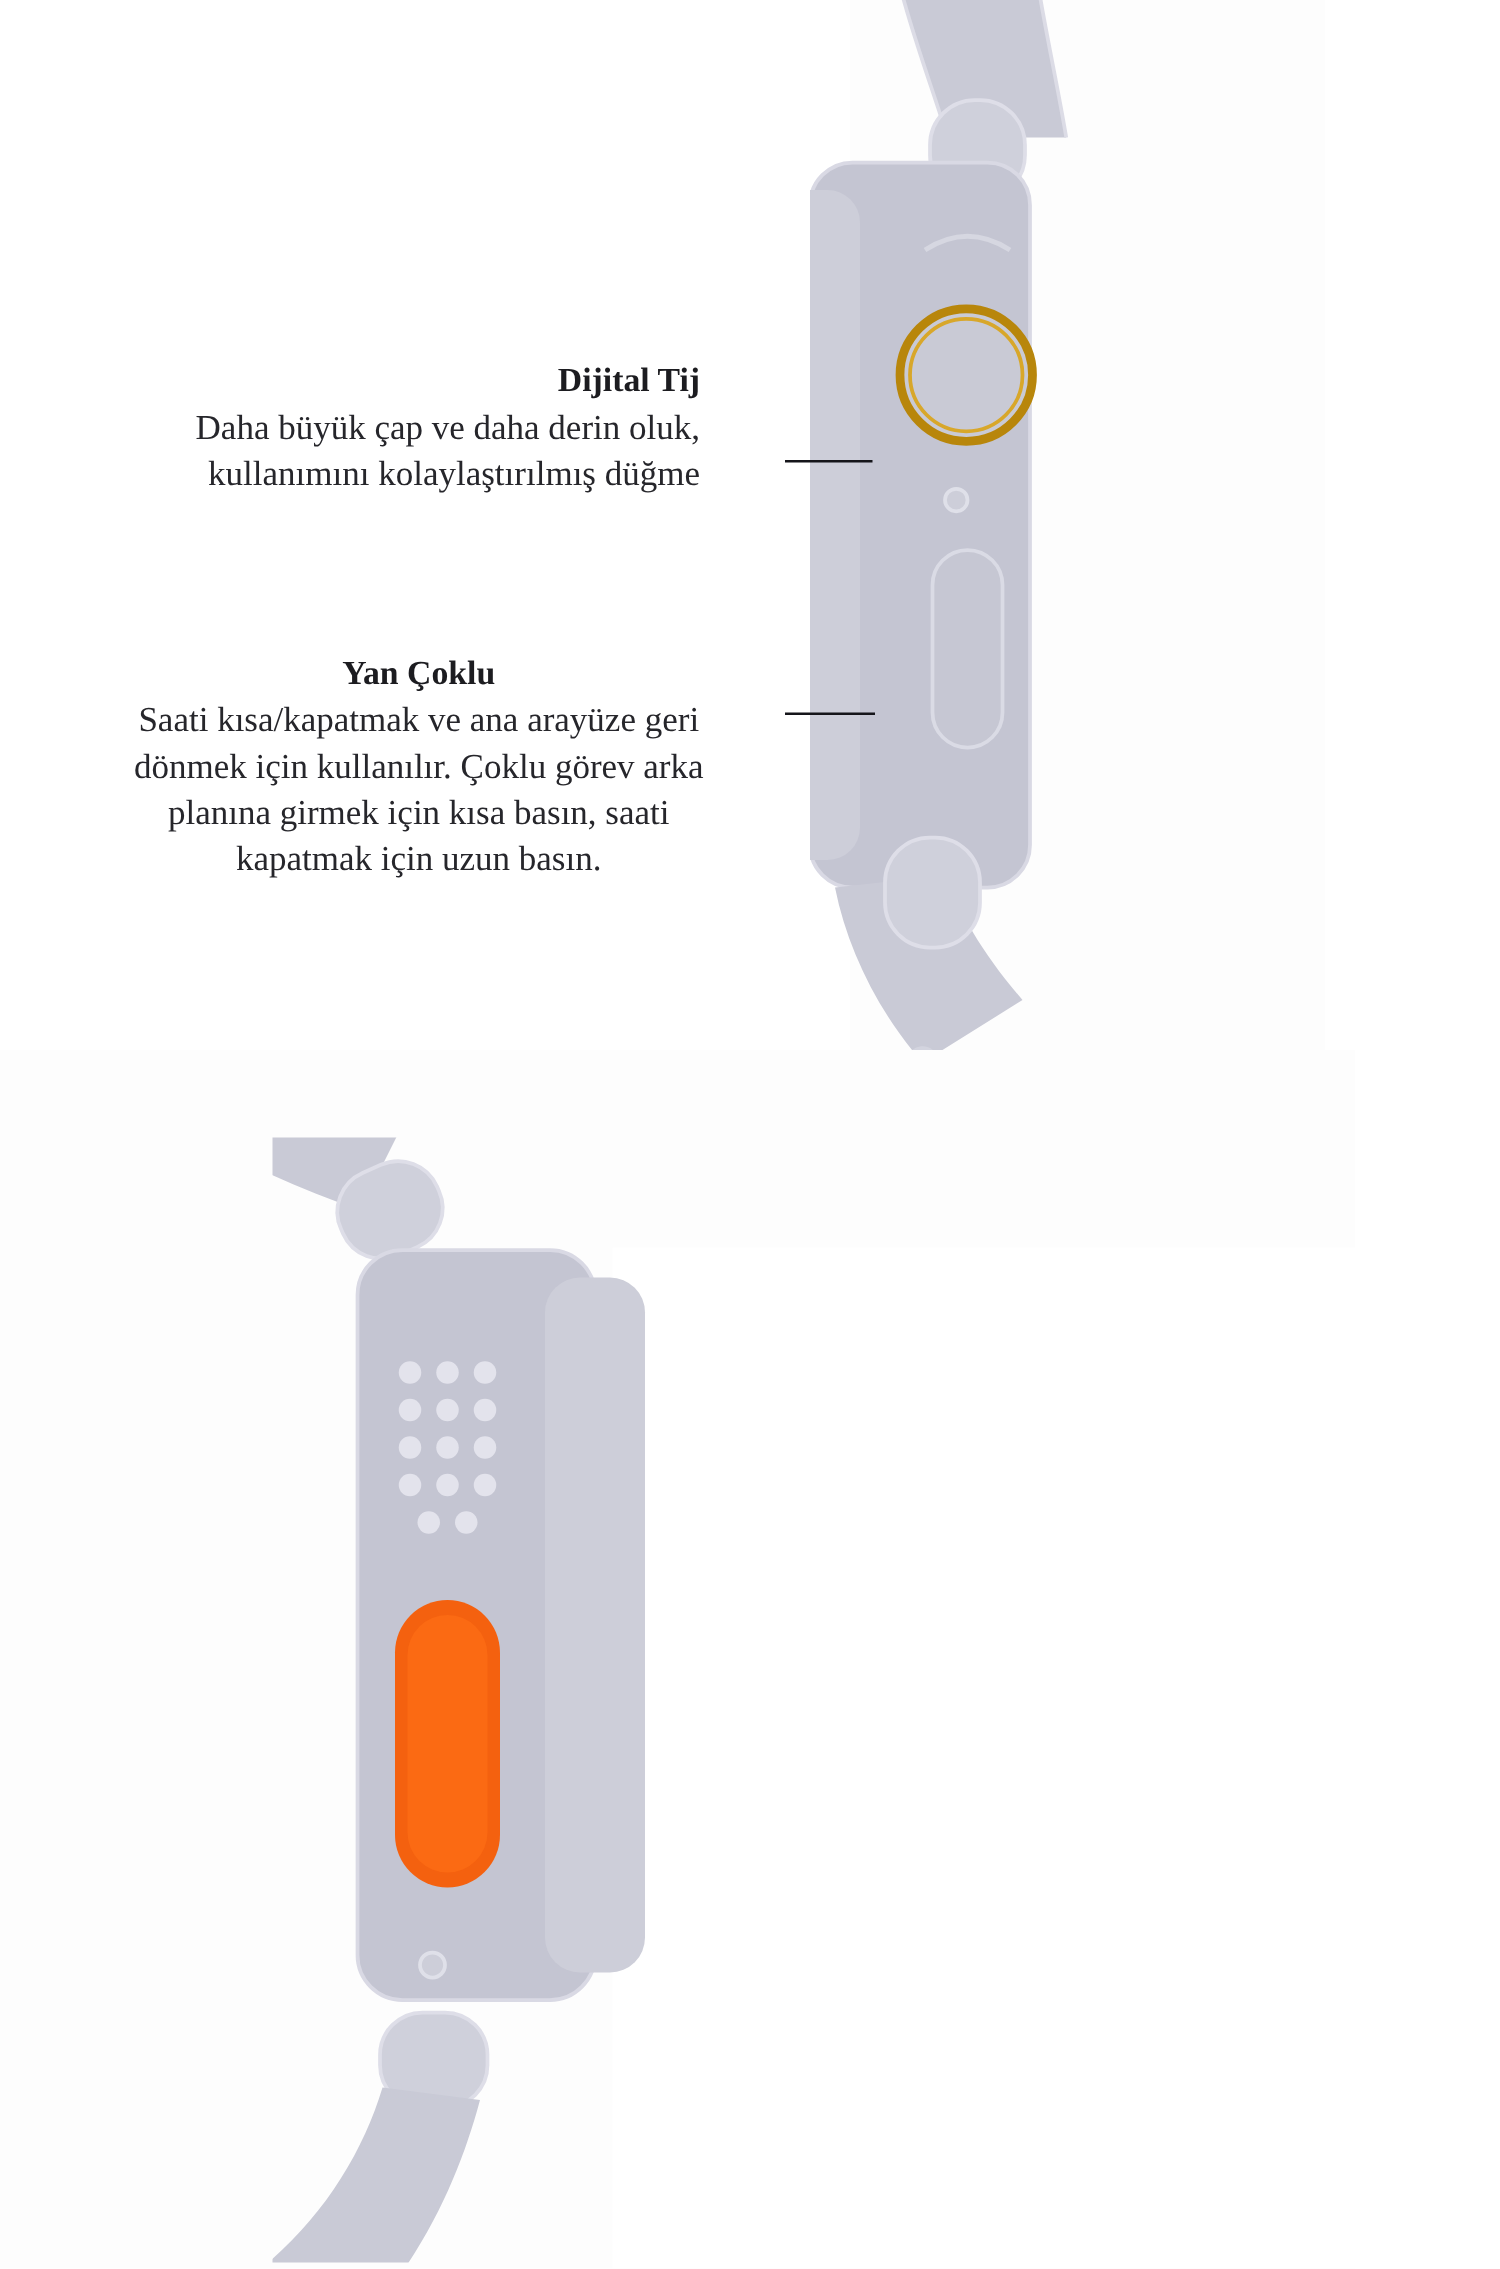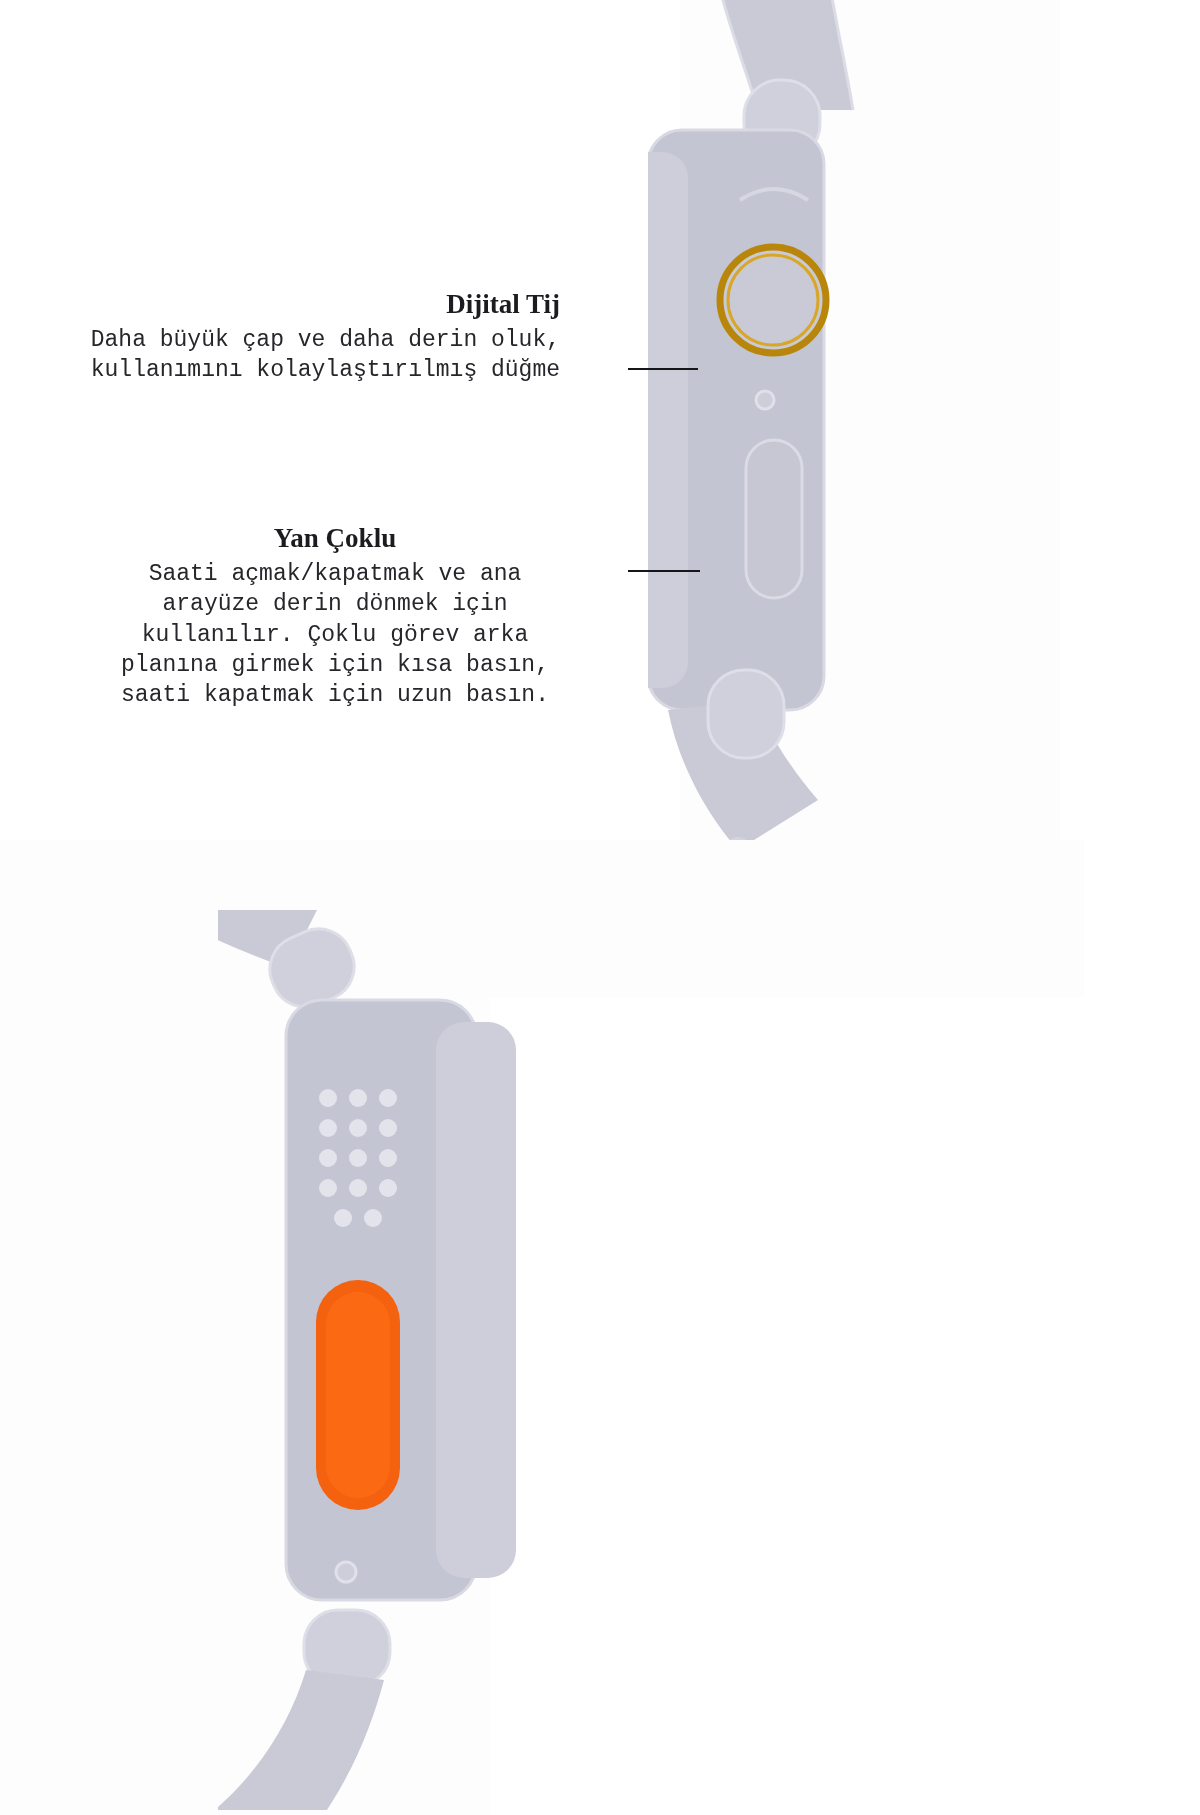--- a/index.html
+++ b/index.html
@@ -89,23 +89,23 @@
     color: #1c1c20;
   }
   .callout .c-title {
     font-family: "Liberation Serif", serif;
     font-weight: 700;
     font-size: 27px;
     line-height: 1.22;
     margin: 0 0 4px 0;
   }
   .callout .c-body {
-    font-family: Liberation Mono, monospace;
+    font-family: Liberation Serif, serif;
     font-weight: 400;
-    font-size: 23px;
+    font-size: 28px;
     line-height: 1.32;
     margin: 0;
     color: #26262b;
   }
   .ta-right  { text-align: right; }
   .ta-center { text-align: center; }
 
   
   .leader {
     position: absolute;
@@ -201,21 +201,21 @@
     </div>
 
     <div class="callout ta-right" id="callout-crown" style="left:60px; top:288px; width:500px;">
       <p class="c-title">Dijital Tij</p>
       <p class="c-body">Daha büyük çap ve daha derin oluk, kullanımını kolaylaştırılmış düğme</p>
     </div>
     <div class="leader" style="left:628px; top:368px; width:70px;"></div>
 
     <div class="callout ta-center" id="callout-side" style="left:100px; top:522px; width:470px;">
       <p class="c-title">Yan Çoklu</p>
-      <p class="c-body">Saati açmak/kapatmak ve ana arayüze derin dönmek için kullanılır. Çoklu görev arka planına girmek için kısa basın, saati kapatmak için uzun basın.</p>
+      <p class="c-body">Saati kısa/kapatmak ve ana arayüze geri dönmek için kullanılır. Çoklu görev arka planına girmek için kısa basın, saati kapatmak için uzun basın.</p>
     </div>
     <div class="leader" style="left:628px; top:570px; width:72px;"></div>
   </div>
 
   <div class="panel" id="panel-bottom">
 
     <div class="mask" style="left:490px; top:158px; width:710px; height:817px;"></div>
 
     <div class="watch-wrap" style="left:218px; top:70px; width:520px; height:900px;">
       <svg width="520" height="900" viewBox="0 0 520 900" xmlns="http://www.w3.org/2000/svg">

